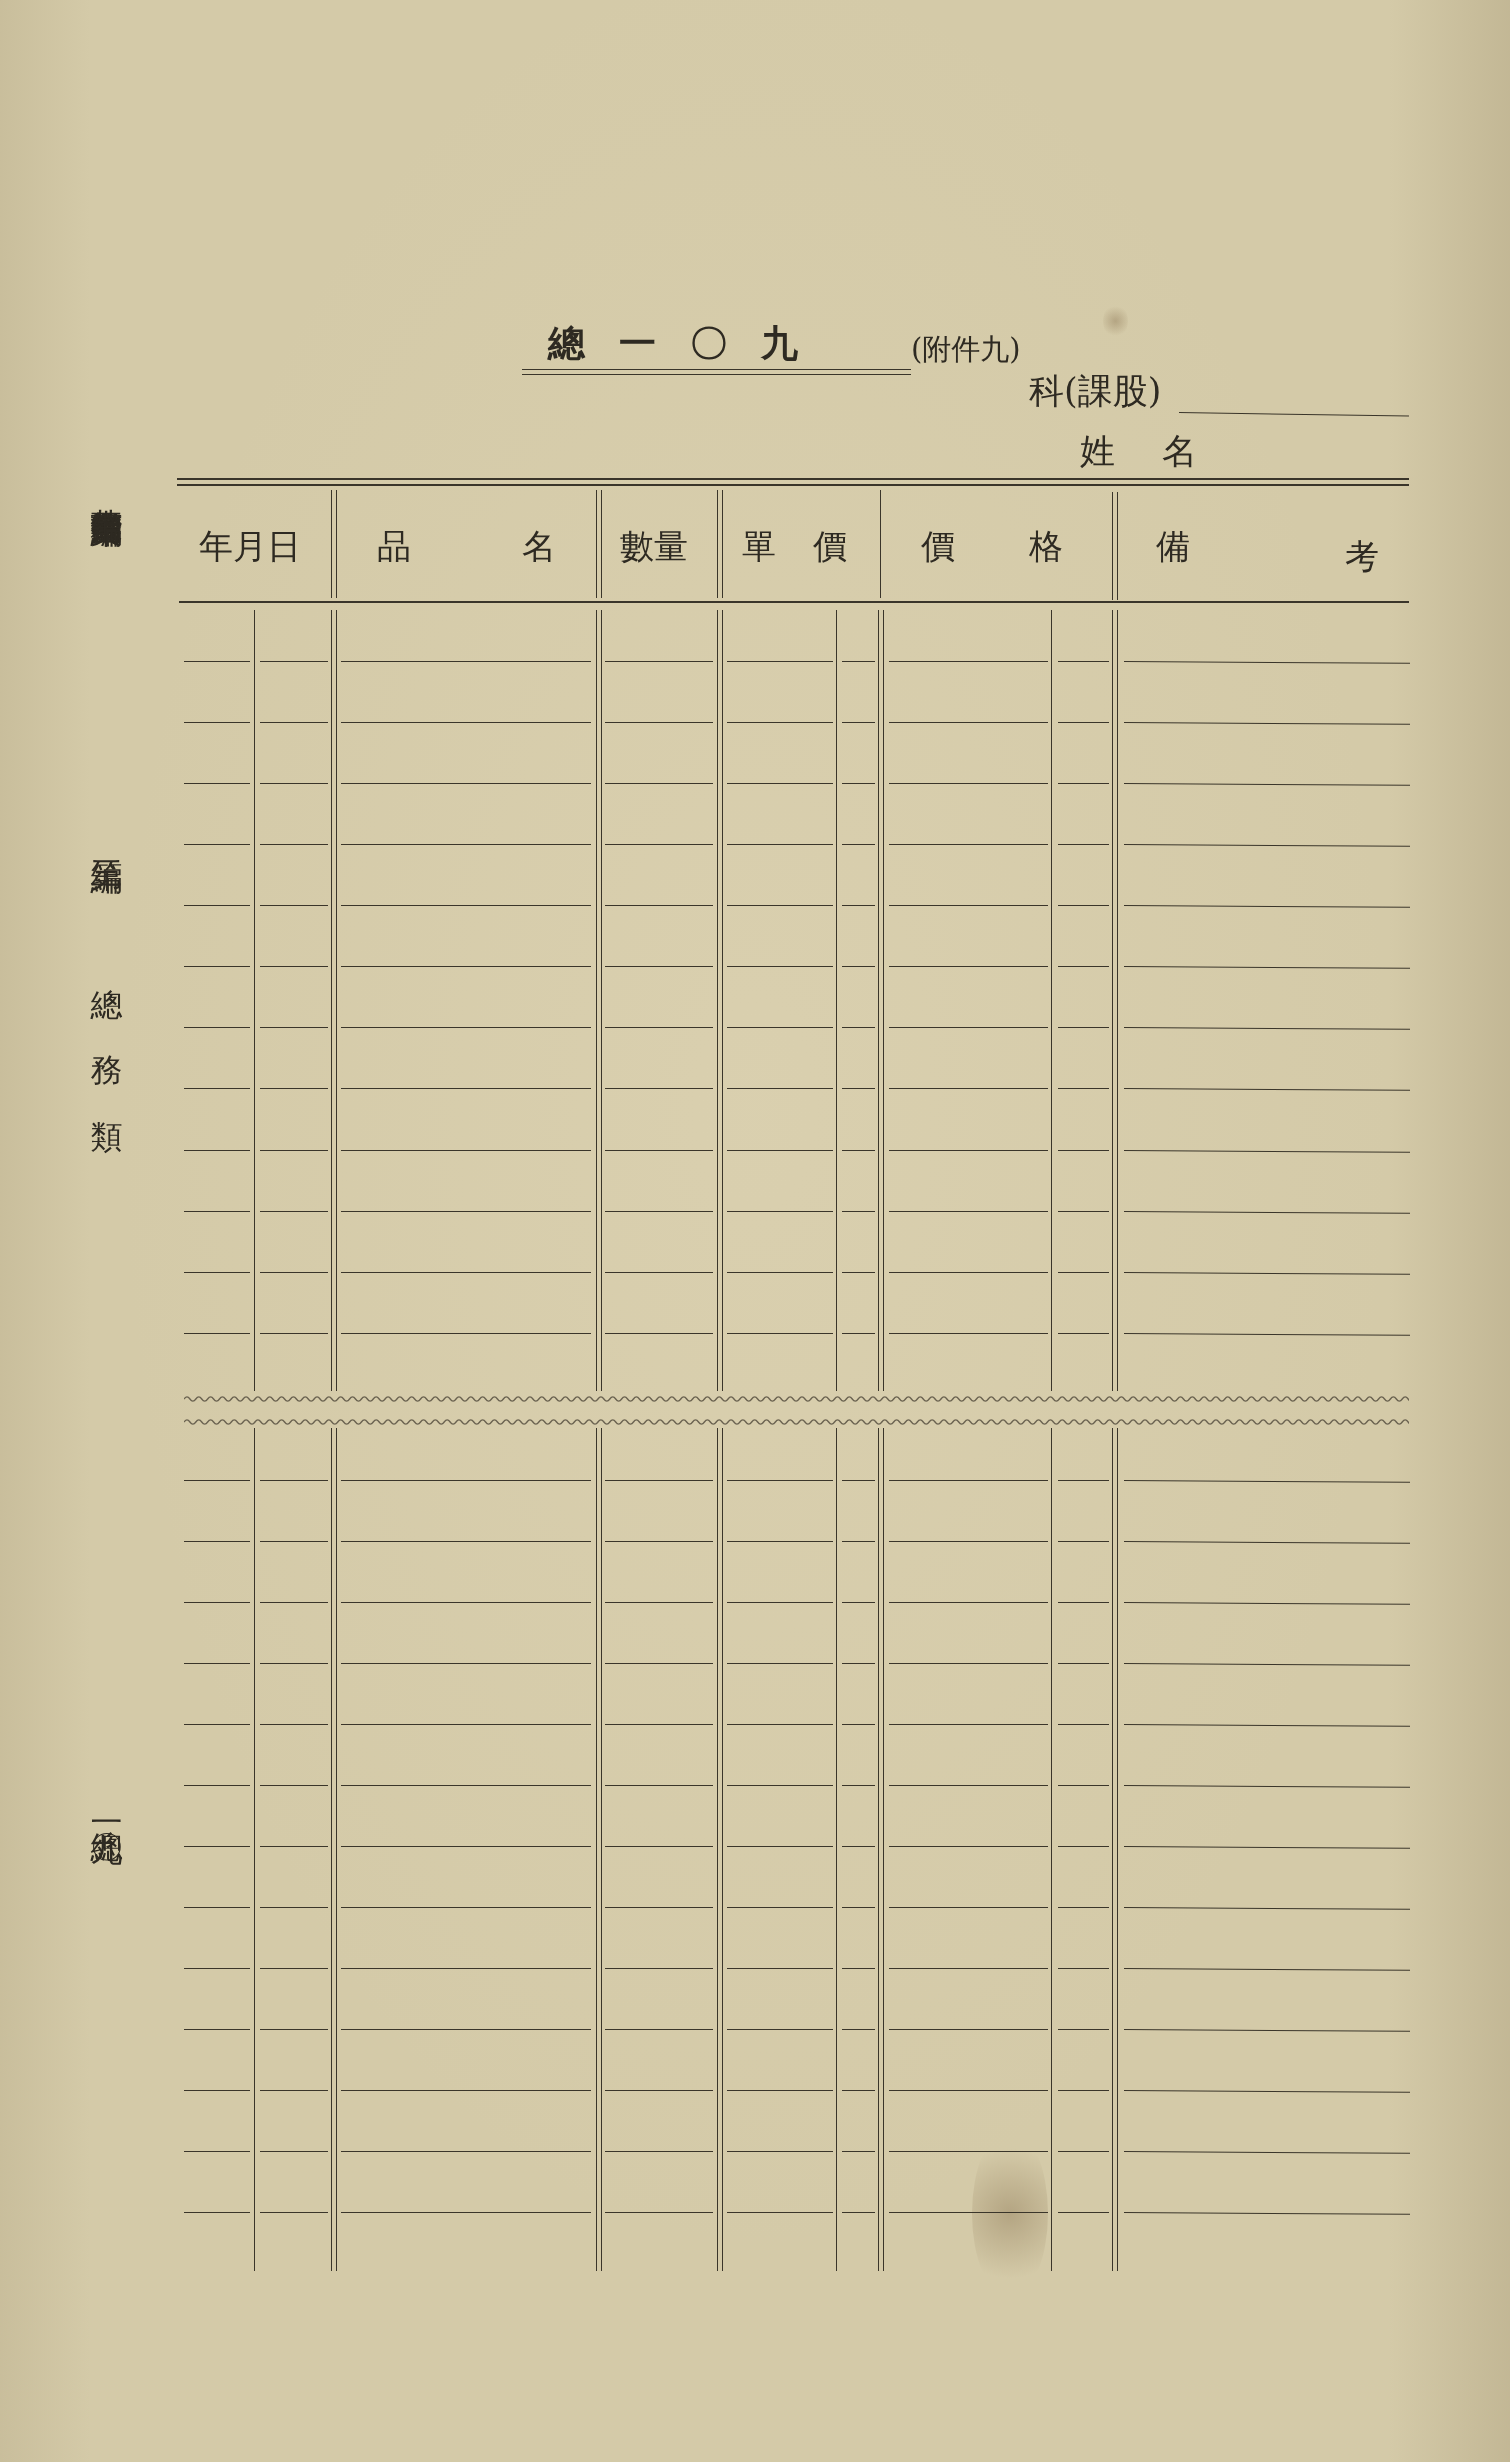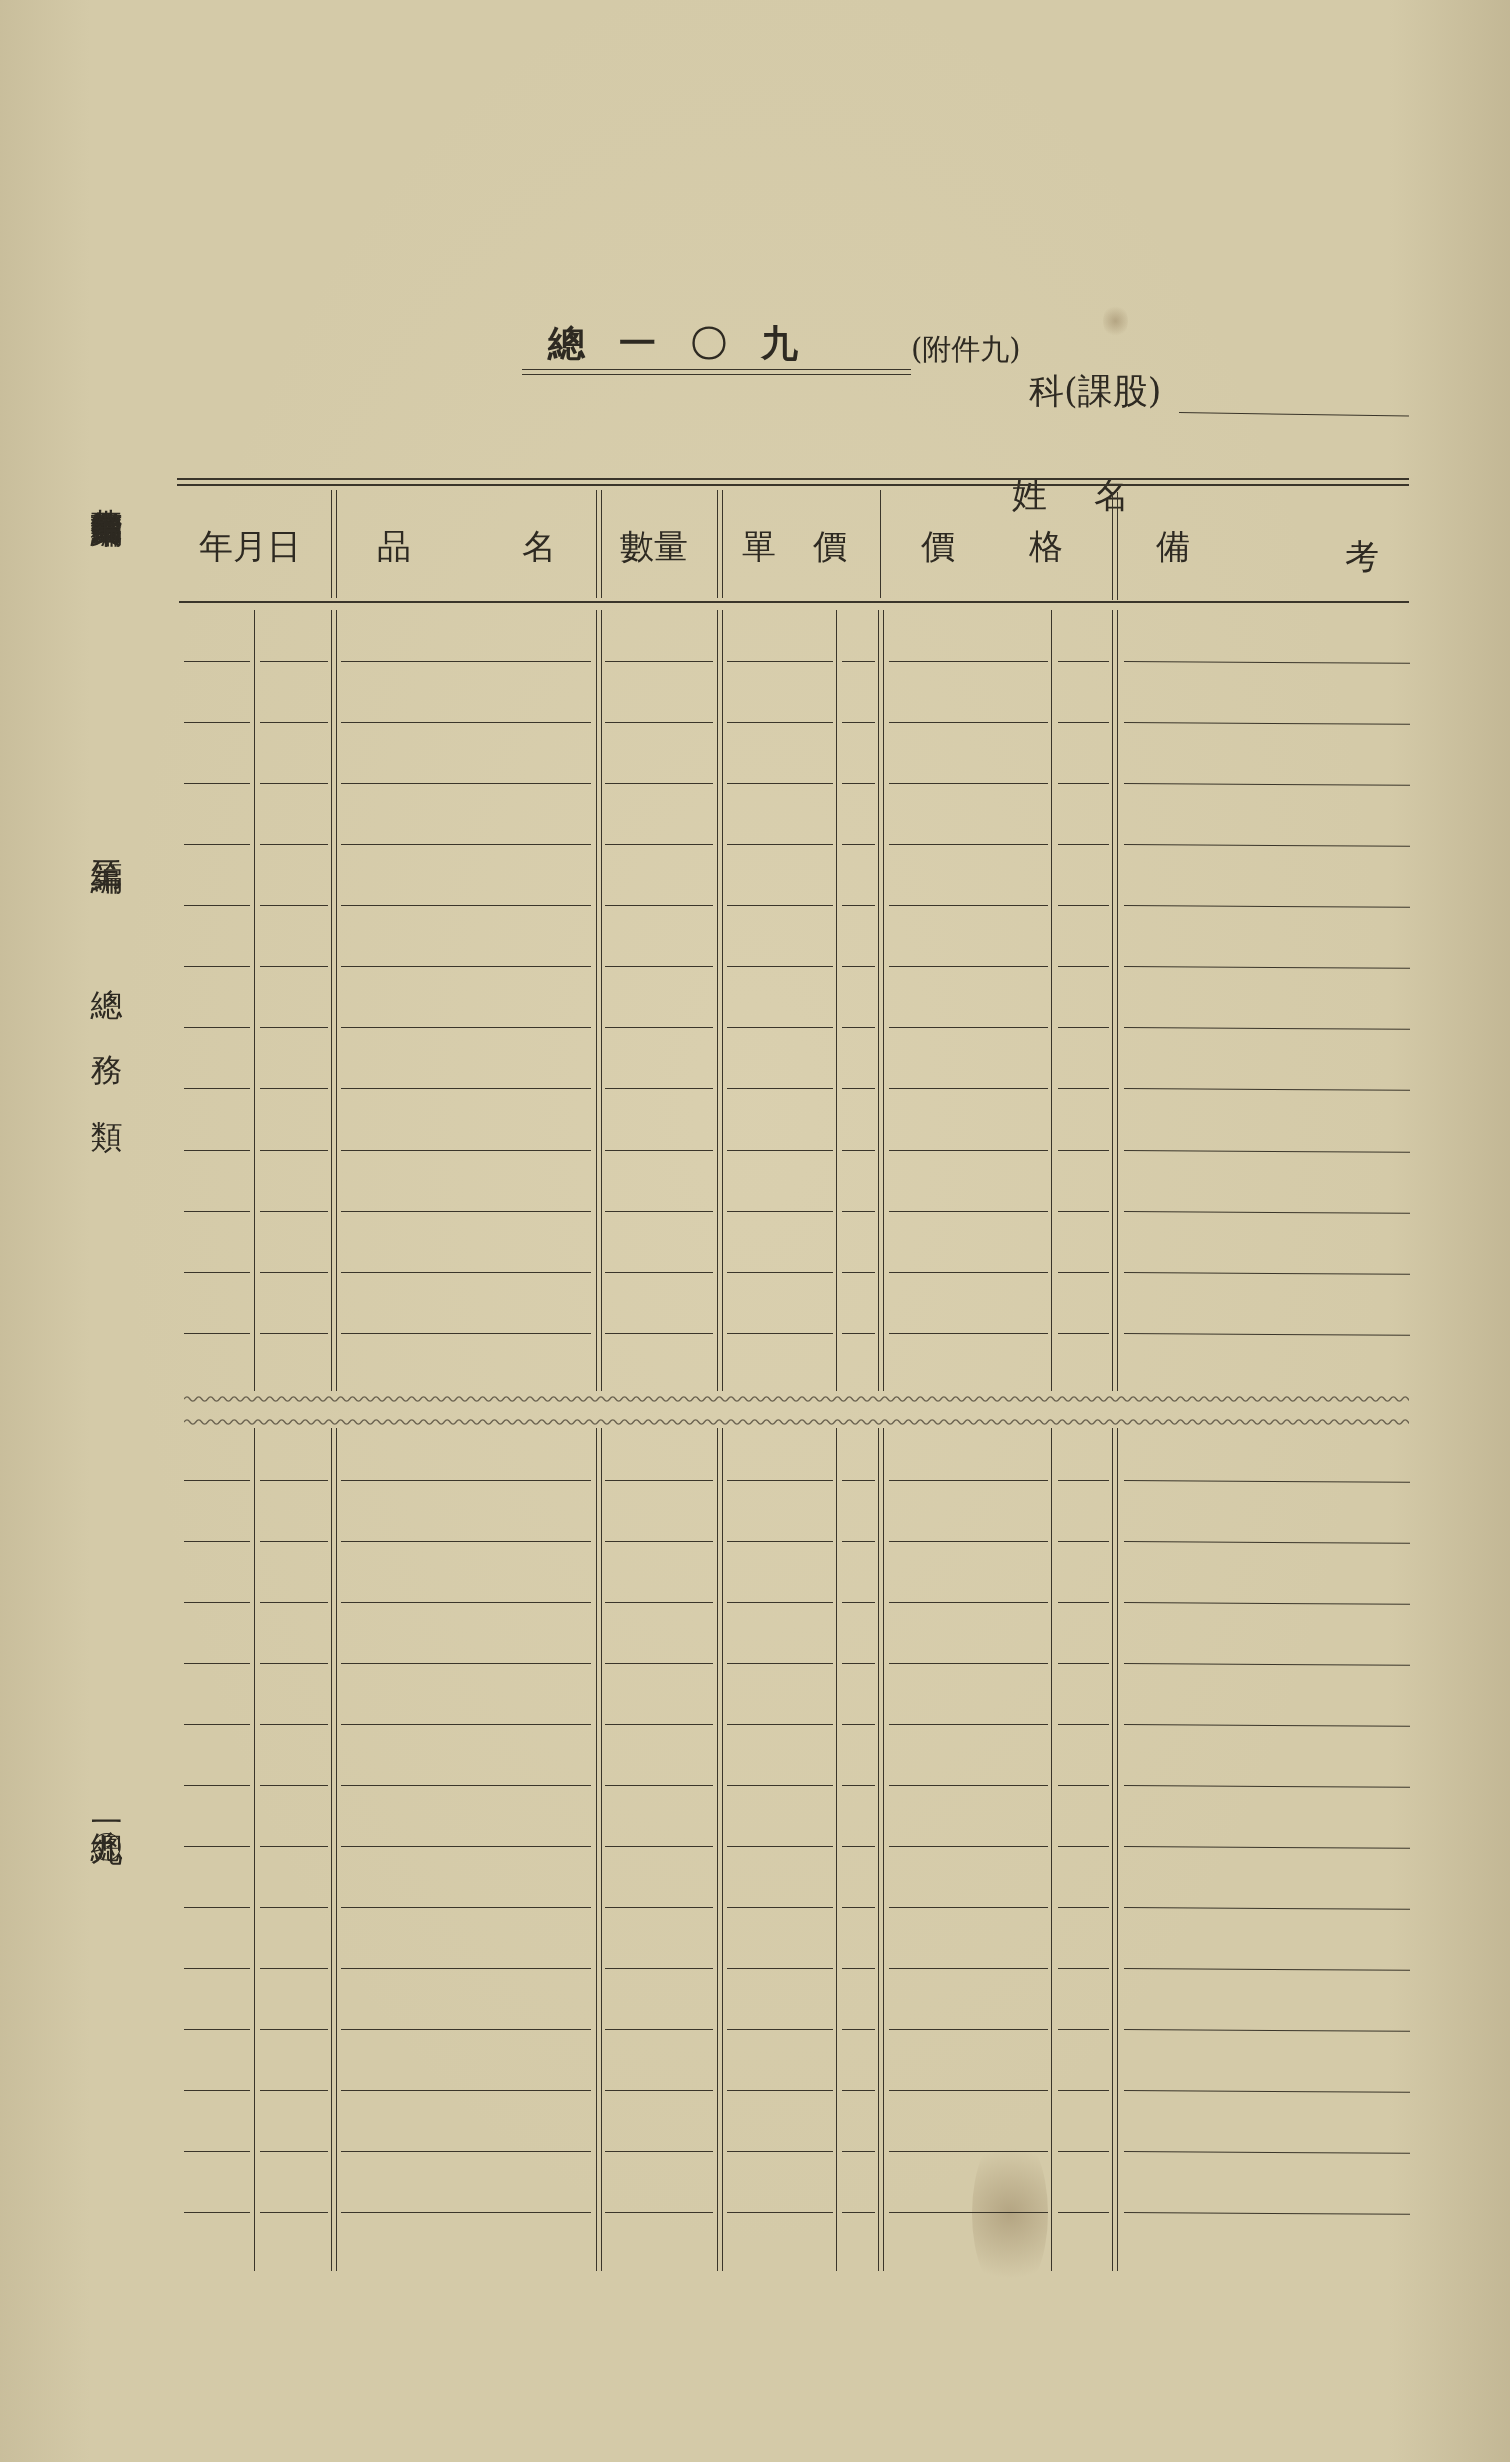--- a/index.html
+++ b/index.html
@@ -28,21 +28,21 @@
     .title-underline {
       left: 522px; top: 369px; width: 389px; height: 4.2px;
       border-top: 1.7px solid #3a352a; border-bottom: 1.7px solid #3a352a;
     }
     .field-label { font-size: 35px; white-space: nowrap; }
     .dept-label { left: 1029px; top: 368px; }
     .dept-line {
       left: 1179px; top: 412px; width: 230px; height: 0;
       border-top: 1.7px solid #3a352a; transform: rotate(0.9deg); transform-origin: left;
     }
-    .name-label { left: 1012px; top: 428px; letter-spacing: 47px; margin-top: 44px; }
+    .name-label { left: 1080px; top: 428px; letter-spacing: 47px; }
 
     .table-topline {
       left: 177px; top: 478px; width: 1232px; height: 4.2px;
       border-top: 2.1px solid #3a352a; border-bottom: 2.1px solid #3a352a;
     }
     .header-bottom {
       left: 179px; top: 601px; width: 1230px; height: 0;
       border-top: 2.1px solid #3a352a;
     }
     .th { font-size: 34px; top: 524px; white-space: nowrap; }

